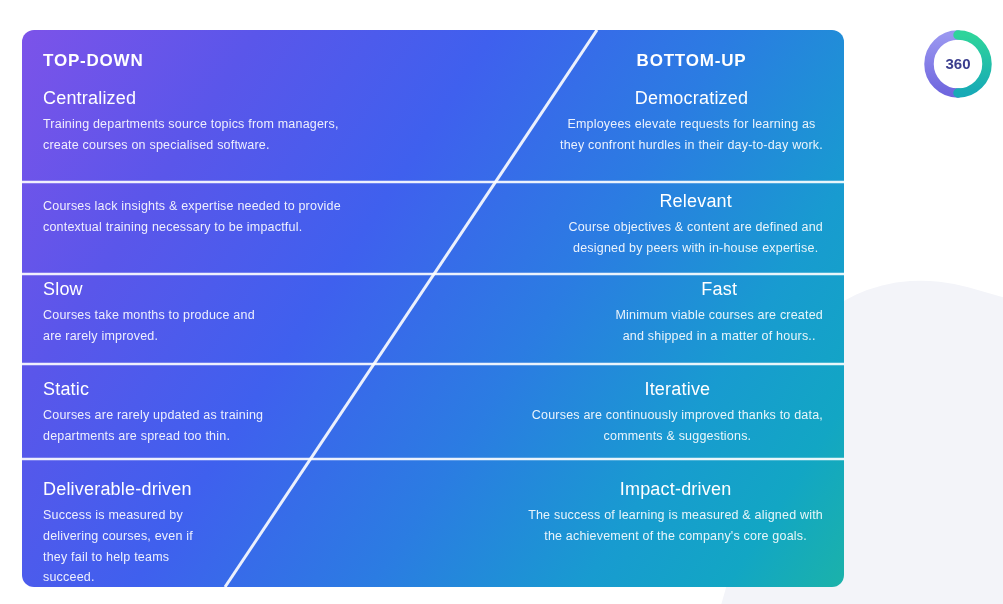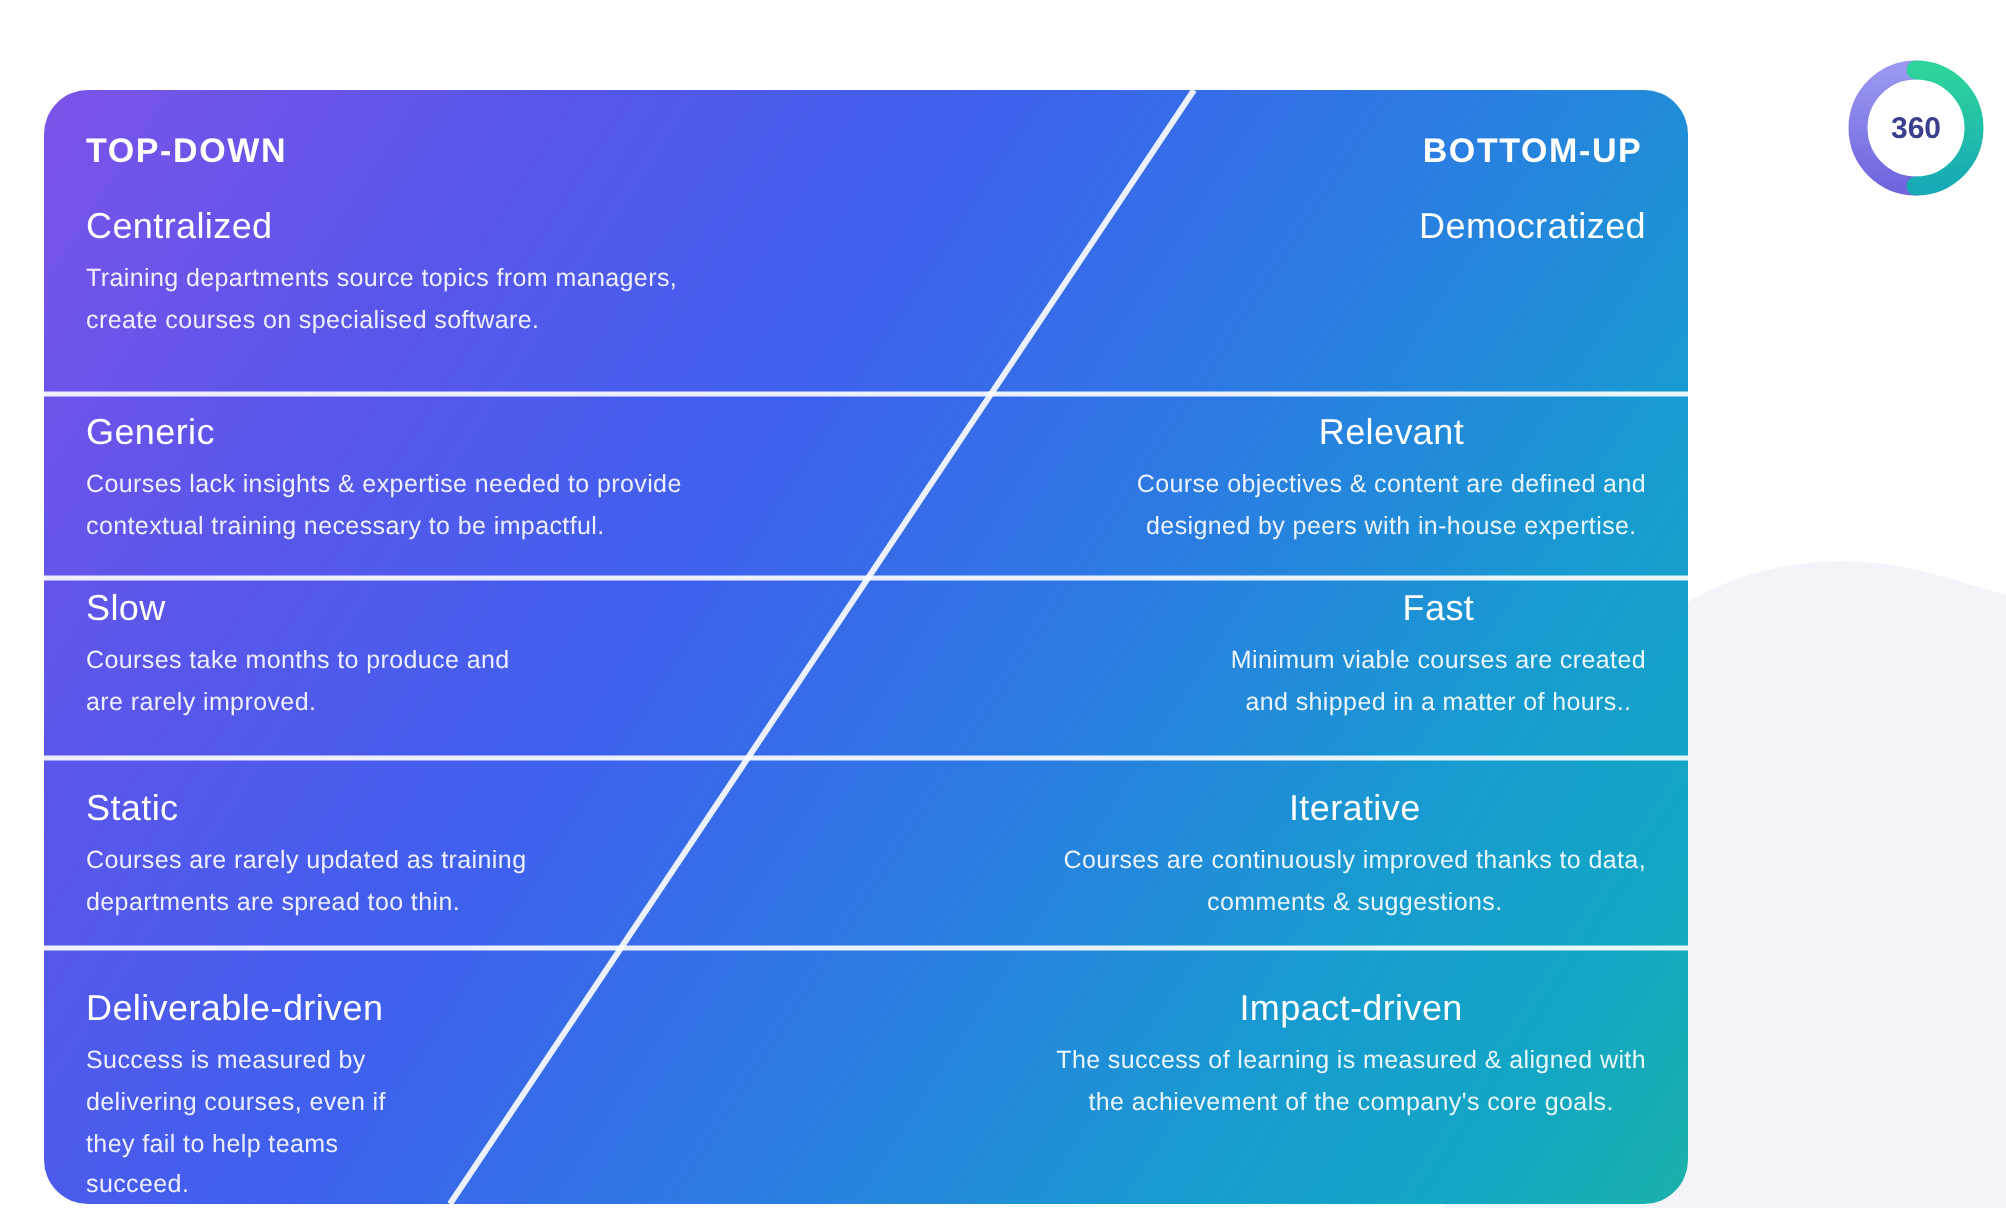--- a/index.html
+++ b/index.html
@@ -10,22 +10,22 @@
   }
   .bg-shape{
     position:absolute;left:824px;top:246px;width:460px;height:460px;
     background:#f3f4f9;
     border-top-left-radius:150px 130px;
     transform:rotate(16deg);
     transform-origin:0 0;
     z-index:0;
   }
   .card{
-    position:absolute;left:22px;top:45px;width:822px;height:557px;
-    border-radius:22px;overflow:hidden;z-index:1;
+    position:absolute;left:22px;top:30px;width:822px;height:557px;
+    border-radius:12px;overflow:hidden;z-index:1;
     background:linear-gradient(123deg,
       #7c53e9 0%, #5a56ea 20%, #3f60ee 40%,
       #2b7ce2 60%, #189bd0 78%, #12a6c4 90%, #1bb2aa 100%);
     color:#ffffff;
   }
   .lines{position:absolute;left:0;top:0;z-index:0;}
   .row{
     position:relative;z-index:1;
     display:flex;justify-content:space-between;
     box-sizing:border-box;
@@ -72,26 +72,27 @@
   <div class="row row1">
     <div class="col left">
       <div class="header">TOP-DOWN</div>
       <div class="title">Centralized</div>
       <div class="desc">Training departments source topics from managers,
 create courses on specialised software.</div>
     </div>
     <div class="col right">
       <div class="header">BOTTOM-UP</div>
       <div class="title">Democratized</div>
+      <div class="desc">Employees elevate requests for learning as
+they confront hurdles in their day-to-day work.</div>
     </div>
   </div>
 
   <div class="row row2">
     <div class="col left">
-      <div class="title">Generic</div>
       <div class="desc">Courses lack insights &amp; expertise needed to provide
 contextual training necessary to be impactful.</div>
     </div>
     <div class="col right">
       <div class="title">Relevant</div>
       <div class="desc">Course objectives &amp; content are defined and
 designed by peers with in-house expertise.</div>
     </div>
   </div>
 

